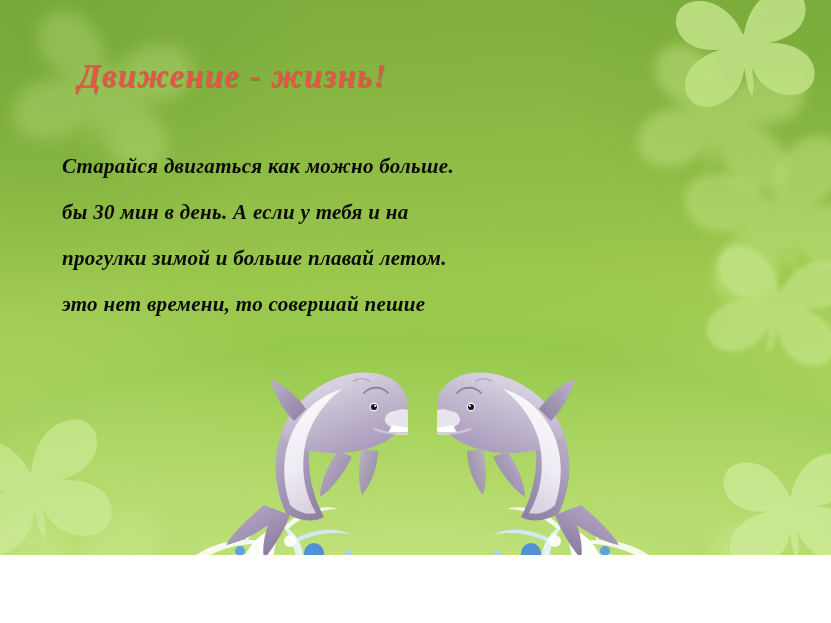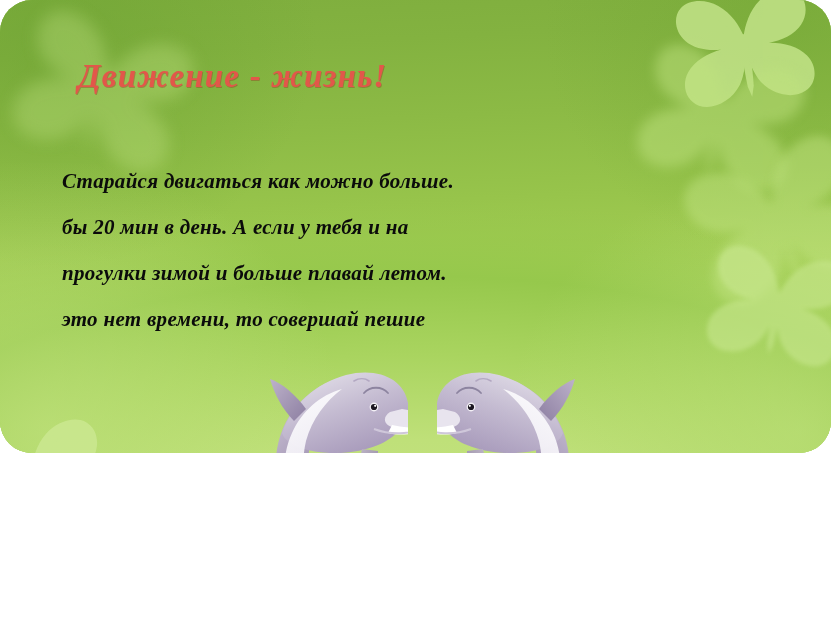--- a/index.html
+++ b/index.html
@@ -8,24 +8,23 @@
     padding: 0;
     background: #ffffff;
   }
   body {
     font-family: "Liberation Serif", "DejaVu Serif", serif;
   }
 
   #slide {
     position: relative;
     width: 831px;
-    height: 453px;
+    height: 555px;
     overflow: hidden;
     background: #8cbc45;
-    border-radius: 32px;
   }
 
   
   .bg-base {
     position: absolute;
     inset: 0;
     background:
       radial-gradient(ellipse 120% 95% at 50% 118%,
          #c6e384 0%, #bfe079 22%, #a9d45f 42%, #96c84c 60%, rgba(150,200,76,0) 78%),
       linear-gradient(177deg,
@@ -76,21 +75,21 @@
     letter-spacing: 1.2px;
     color: #e2574a;
     white-space: nowrap;
     text-shadow: 0.7px 0.7px 0 rgba(150,40,30,0.35);
   }
 
   
   #body-text {
     position: absolute;
     left: 62px;
-    top: 158px;
+    top: 143px;
     width: 600px;
   }
   .body-line {
     font-family: "Liberation Serif", "DejaVu Serif", serif;
     font-style: italic;
     font-weight: bold;
     font-size: 21px;
     line-height: 46px;
     color: #0b0b0b;
     white-space: nowrap;
@@ -195,21 +194,21 @@
   <div class="bfly" style="left:-20px; top:510px; width:200px; height:180px; transform:rotate(-4deg); opacity:.3; filter:blur(8px);">
     <svg viewBox="0 0 200 180">
         <use href="#bfly-shape" fill="#cfeb98"></use>
       </svg>
   </div>
 
   <div id="title">Движение - жизнь!</div>
 
   <div id="body-text">
     <div class="body-line">Старайся двигаться как можно больше.</div>
-    <div class="body-line">бы 20 мин в день. А если у тебя и на</div>
+    <div class="body-line">бы 30 мин в день. А если у тебя и на</div>
     <div class="body-line">прогулки зимой и больше плавай летом.</div>
     <div class="body-line">это нет времени, то совершай пешие</div>
   </div>
 
   <svg width="0" height="0" style="position:absolute" aria-hidden="true">
     <defs>
       <linearGradient id="dolBody" x1="0.15" y1="0.05" x2="0.85" y2="0.95">
         <stop offset="0%" stop-color="#cfc8da"></stop>
         <stop offset="25%" stop-color="#b6abc4"></stop>
         <stop offset="55%" stop-color="#9d8fb0"></stop>

